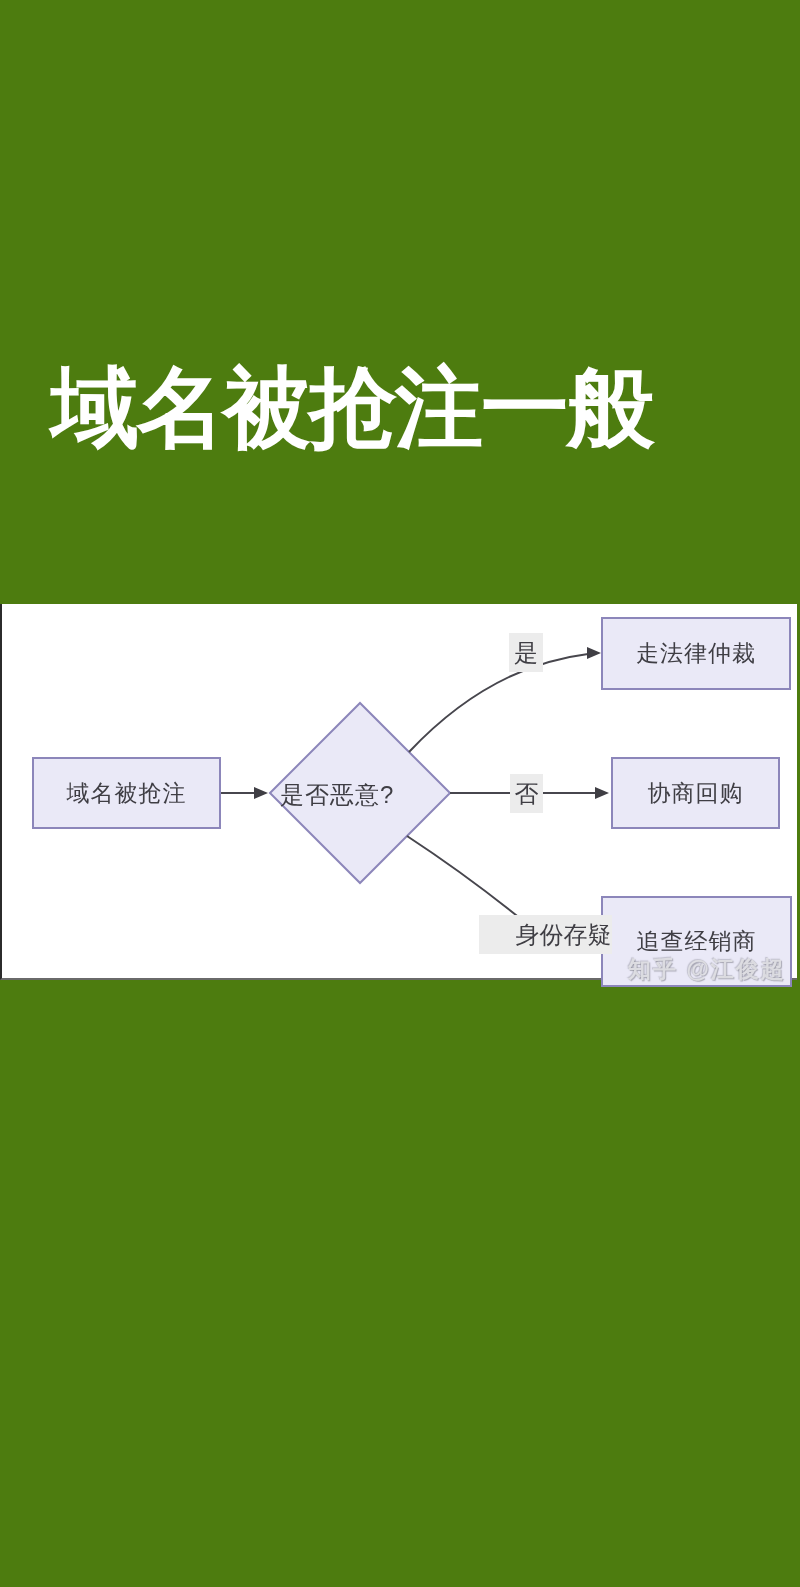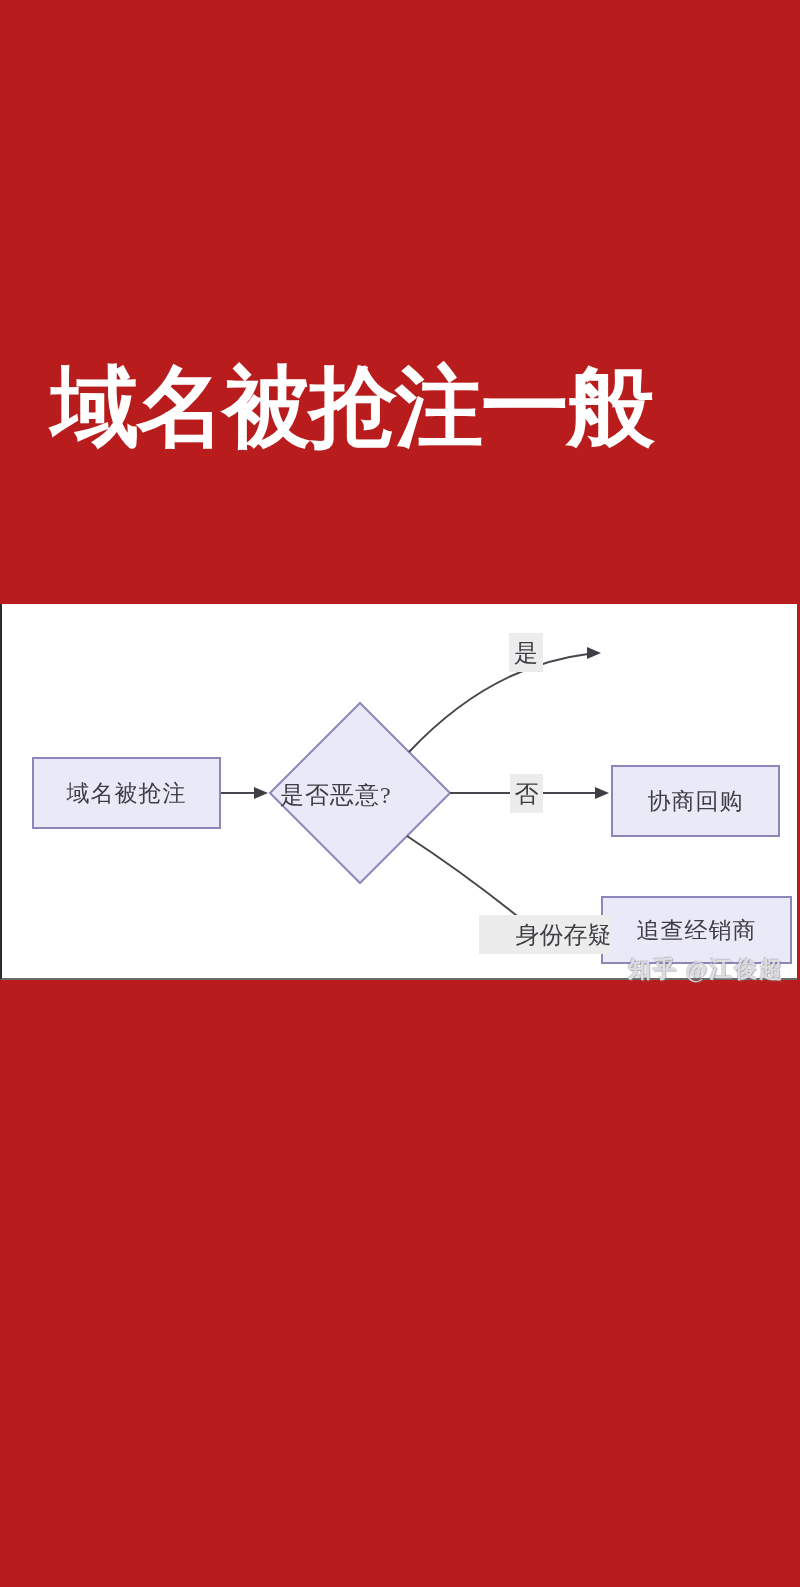--- a/index.html
+++ b/index.html
@@ -4,23 +4,23 @@
 <style>
   html, body {
     margin: 0;
     padding: 0;
     background: #000;
   }
   .frame {
     position: relative;
     width: 800px;
     height: 1587px;
-    background: #b91c1c;
+    background: #4d7c0f;
     overflow: hidden;
-    font-family: Liberation Serif, serif;
+    font-family: Liberation Sans, sans-serif;
   }
   
   .title-block {
     position: absolute;
     top: 356px;
     left: 0;
     width: 704px;
     text-align: center;
     color: #ffffff;
     font-weight: 900;
@@ -52,22 +52,22 @@
     border: 2px solid #8c86ba;
     display: flex;
     align-items: center;
     justify-content: center;
     font-size: 23px;
     color: #3f3e44;
     letter-spacing: 1px;
   }
   .node-start  { left: 9px;  top: 153px; width: 189px; height: 72px; margin-left: 21px; }
   .node-yes    { left: 599px; top: 13px;  width: 190px; height: 73px; }
-  .node-no     { left: 609px; top: 153px; width: 169px; height: 72px; margin-top: 8px; }
-  .node-doubt  { left: 599px; top: 292px; width: 191px; height: 68px; }
+  .node-no     { left: 609px; top: 153px; width: 169px; height: 72px; }
+  .node-doubt  { left: 599px; top: 292px; width: 191px; height: 91px; }
   .diamond-label {
     position: absolute;
     left: 278px;
     top: 175px;
     width: 160px;
     text-align: left;
     font-size: 24px;
     color: #3f3e44;
     letter-spacing: 1px;
   }
@@ -123,20 +123,21 @@
 
       <path d="M 405 232 Q 463 270 519 315" fill="none" stroke="#47464d" stroke-width="2"></path>
       <line x1="573" y1="329" x2="587" y2="329" stroke="#47464d" stroke-width="2"></line>
       <polygon points="598,329 584,323 584,335" fill="#3f3e44"></polygon>
     </svg>
 
     <div class="node node-start">域名被抢注</div>
 
     <div class="diamond-label">是否恶意?</div>
 
+    <div class="node node-yes">走法律仲裁</div>
 
     <div class="node node-no">协商回购</div>
 
     <div class="node node-doubt">追查经销商</div>
 
     <div class="edge-label edge-label-yes">是</div>
 
     <div class="edge-label edge-label-no">否</div>
 
     <div class="edge-label edge-label-doubt">身份存疑</div>

